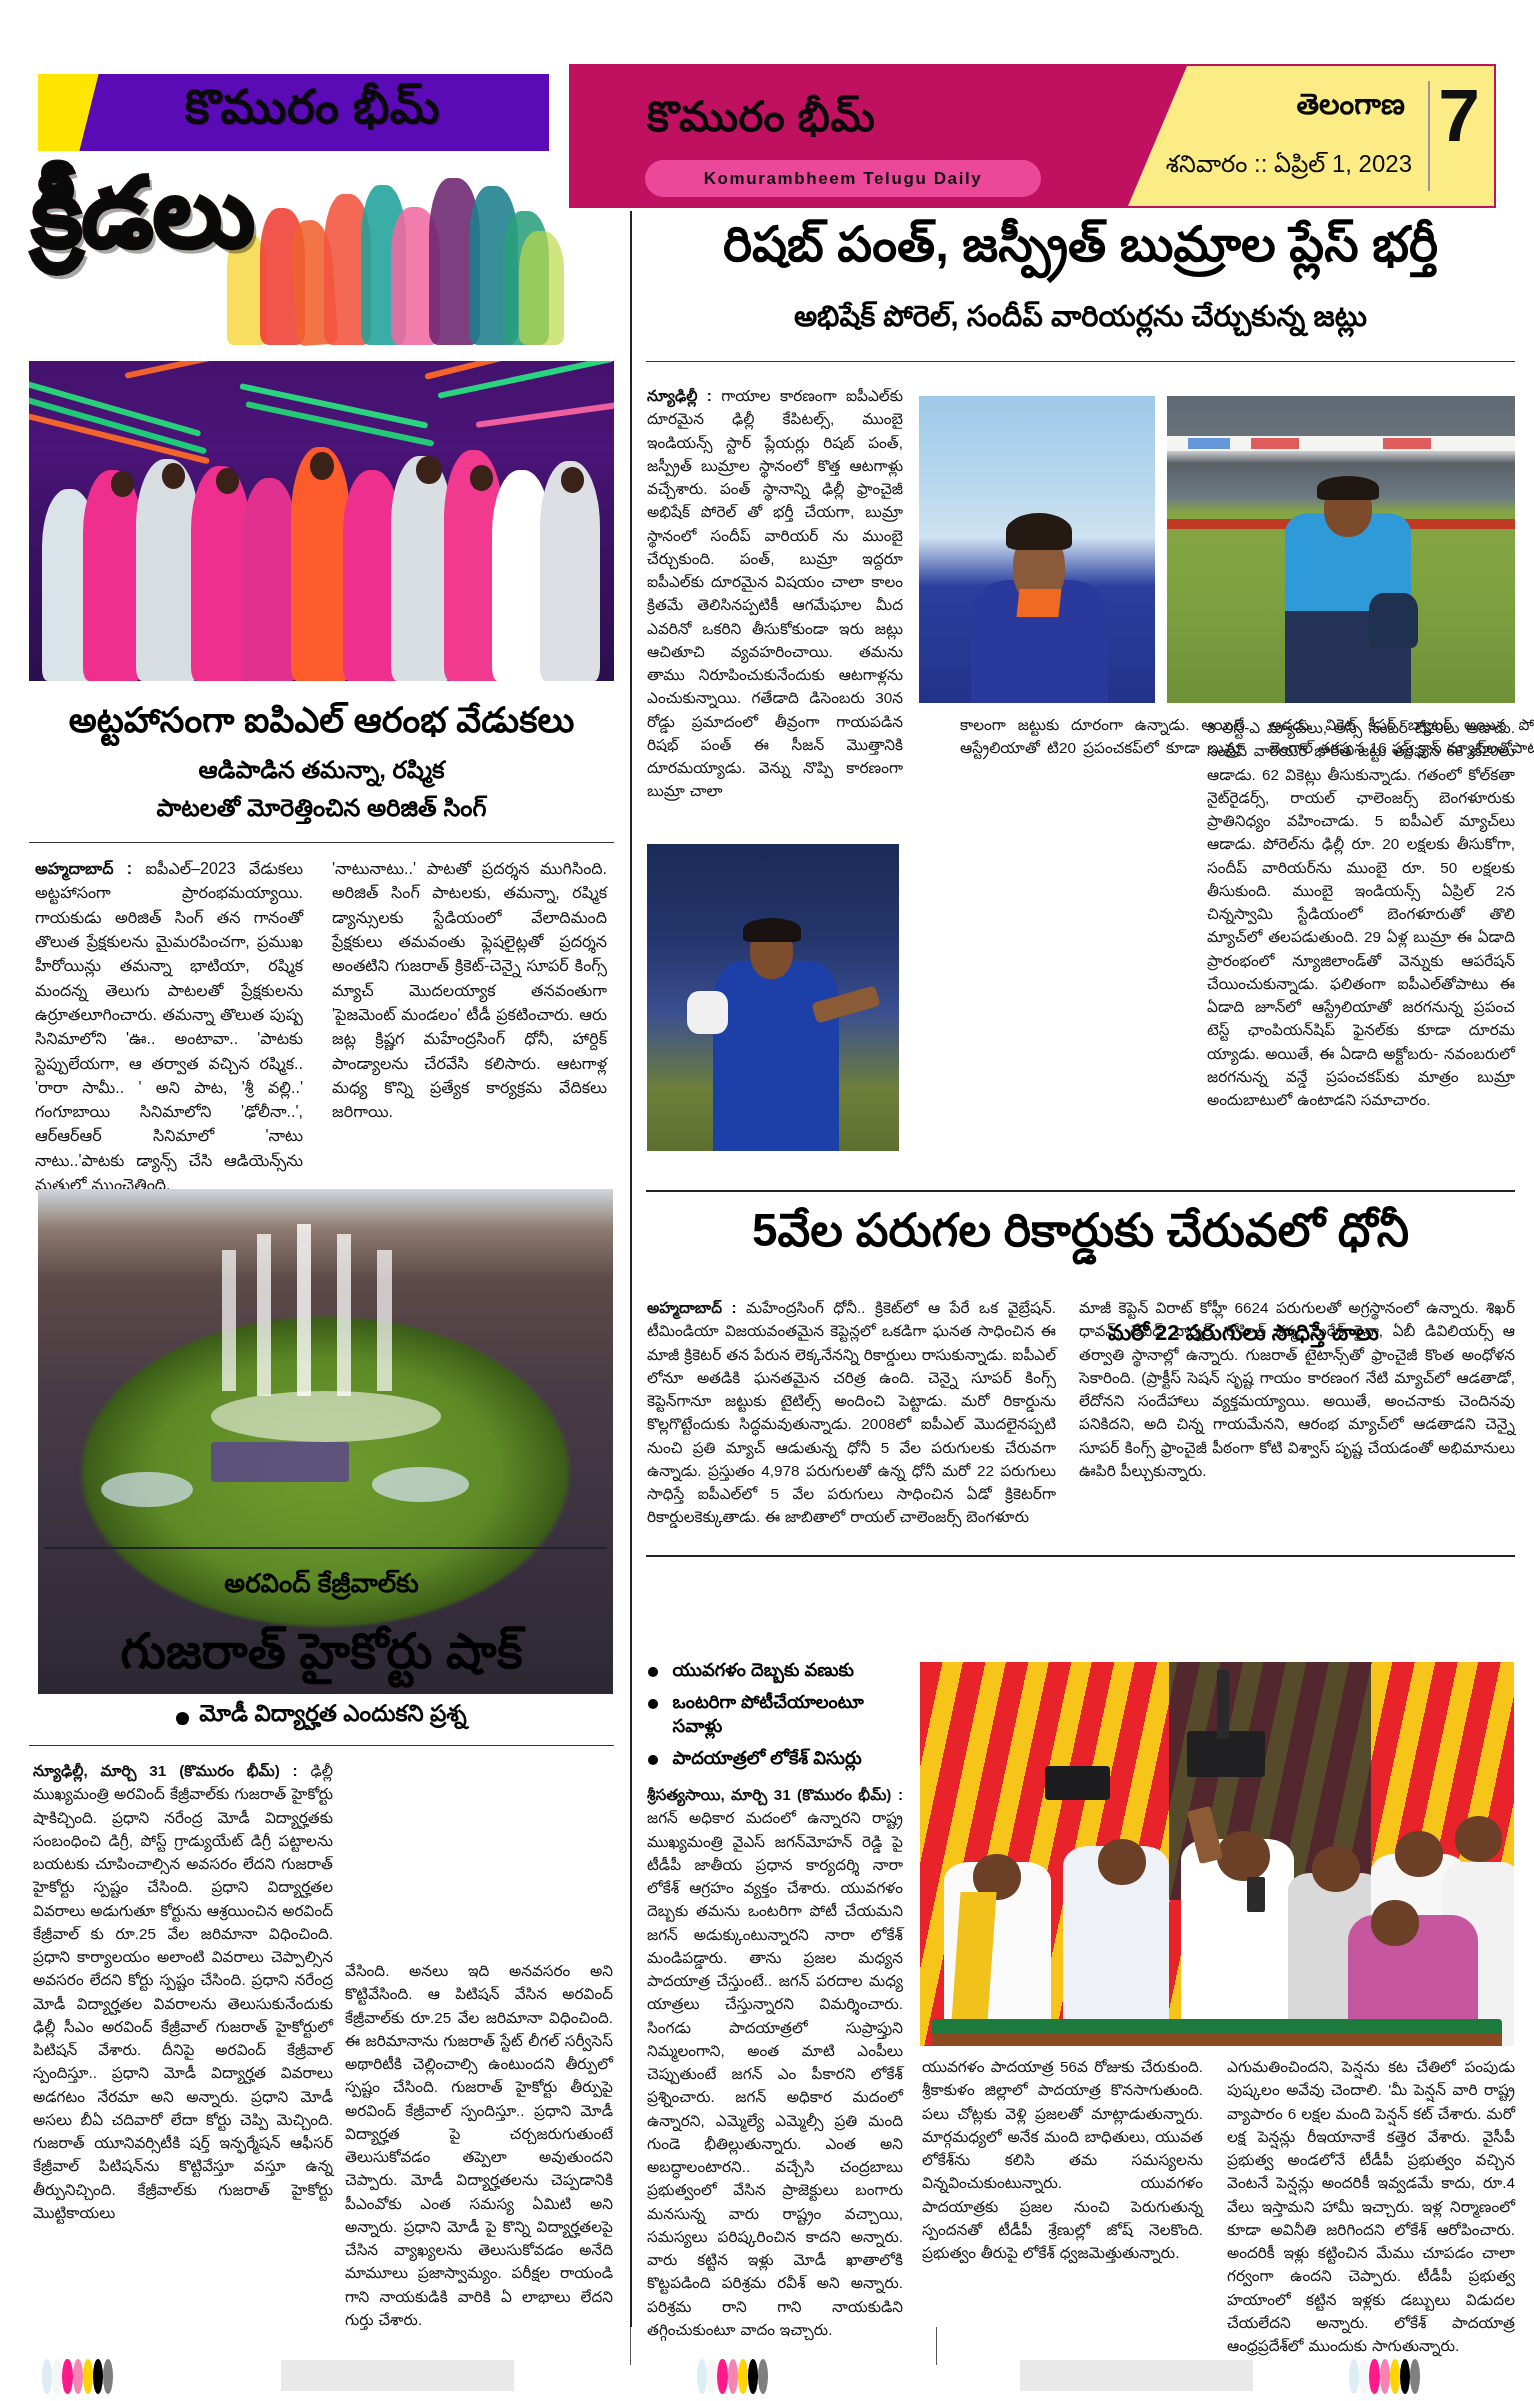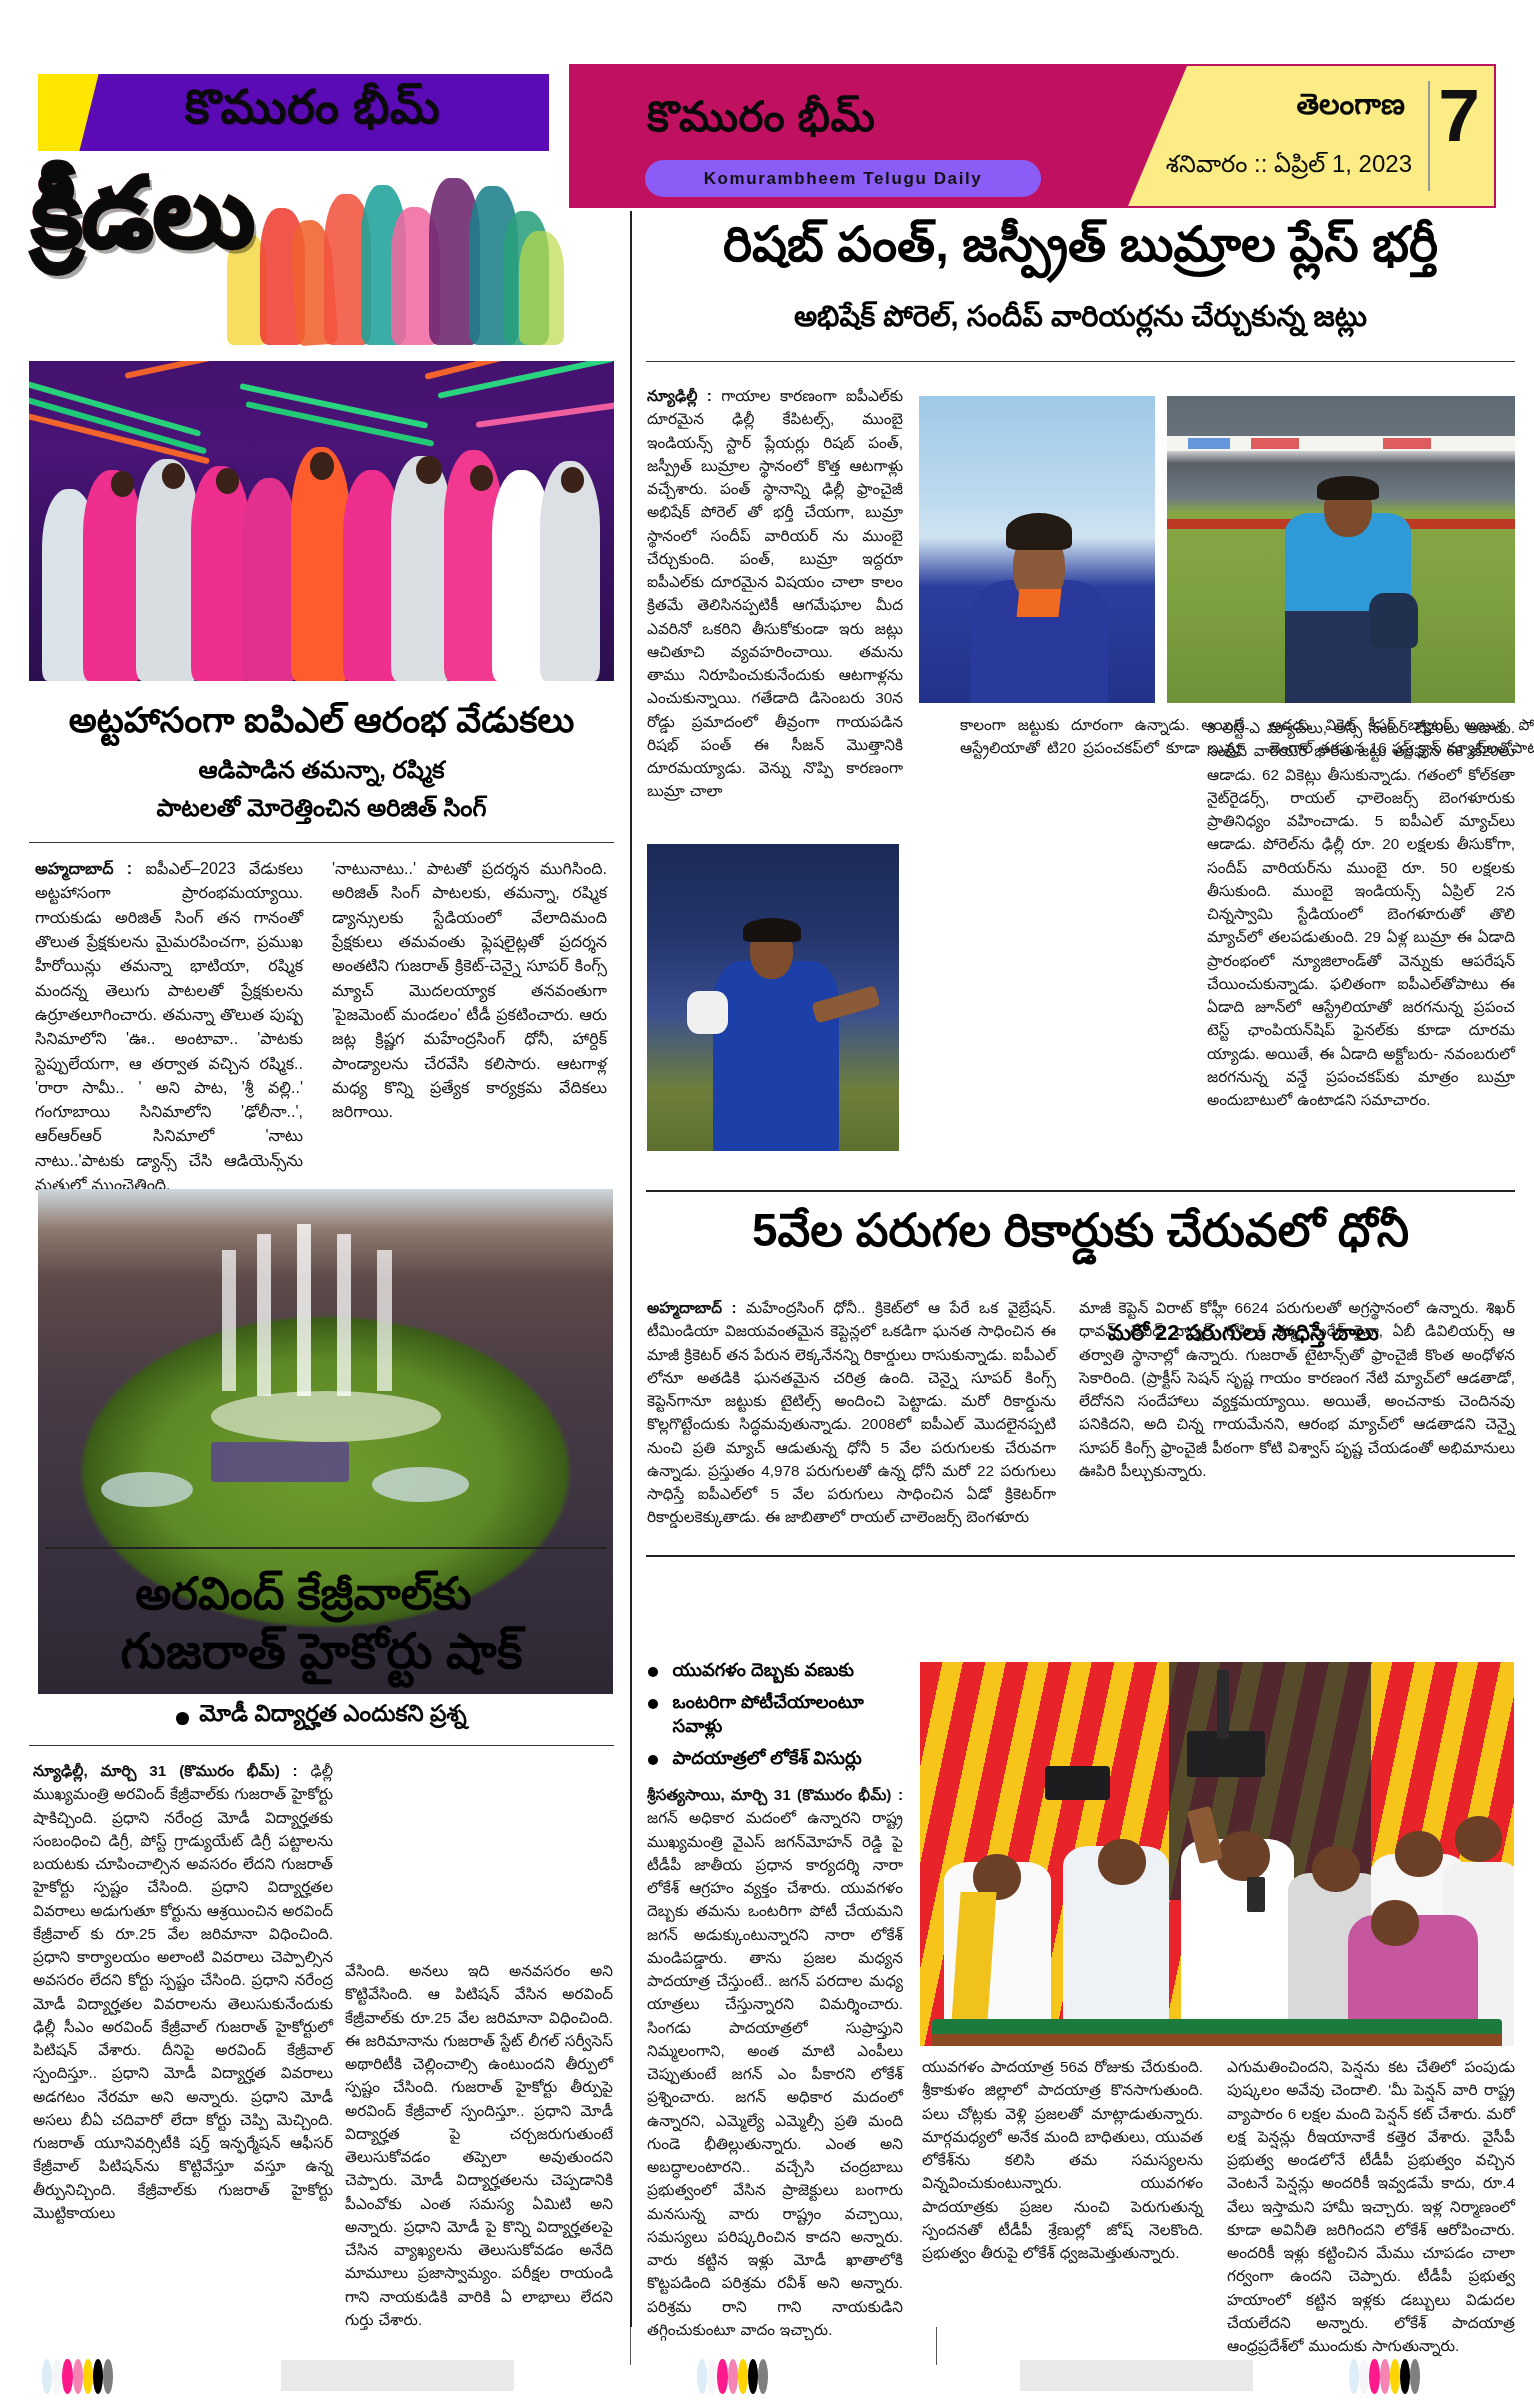--- a/index.html
+++ b/index.html
@@ -100,21 +100,21 @@
     left: 77px; top: 28px;
     color: #ffffff;
     font-size: 42px;
     font-weight: bold;
     letter-spacing: 0.6px;
   }
   .mh-tagline {
     position: absolute;
     left: 75px; top: 95px;
     width: 396px; height: 37px;
-    background: #8b5cf6;
+    background: #ec4899;
     border-radius: 19px;
     display: flex; align-items: center; justify-content: center;
   }
   .mh-tagline span {
     color: #111;
     font-size: 17px;
     font-weight: bold;
     letter-spacing: 1.6px;
   }
   .mh-yellow {
@@ -371,21 +371,21 @@
     <div style="position:absolute;left:30%;top:50%;width:24%;height:8%;background:rgba(90,60,150,.75);border-radius:3.8px;"></div>
     <div style="position:absolute;left:32%;top:12%;width:2.5%;height:28%;background:rgba(255,255,255,.7);"></div>
     <div style="position:absolute;left:38%;top:9%;width:2.5%;height:32%;background:rgba(255,255,255,.75);"></div>
     <div style="position:absolute;left:45%;top:7%;width:2.5%;height:34%;background:rgba(255,255,255,.8);"></div>
     <div style="position:absolute;left:52%;top:9%;width:2.5%;height:32%;background:rgba(255,255,255,.75);"></div>
     <div style="position:absolute;left:59%;top:12%;width:2.5%;height:28%;background:rgba(255,255,255,.7);"></div>
   </div>
 
   <div class="hrule" style="left:45px; top:1547px; width:562px;"></div>
 
-  <div class="headline tele" style="position:absolute; left:11px; top:1569px; width:585px; font-size:45px;">అరవింద్ కేజ్రీవాల్‌కు</div>
+  <div class="headline tele" style="position:absolute; left:29px; top:1569px; width:585px; font-size:26px;">అరవింద్ కేజ్రీవాల్‌కు</div>
   <div class="headline tele" style="position:absolute; left:29px; top:1624px; width:585px; font-size:49px;">గుజరాత్ హైకోర్టు షాక్</div>
 
   <div style="position:absolute; left:29px; top:1700px; width:585px; text-align:center;">
     <span class="bigdot"></span><span class="tele" style="font-size:23px;font-weight:bold;">మోడీ విద్యార్హత ఎందుకని ప్రశ్న</span>
   </div>
 
   <div class="hrule-thin" style="left:29px; top:1745px; width:585px;"></div>
 
   <div style="position:absolute; left:33px; top:1759px; width:16.6px; font-size:0;"></div>
 

